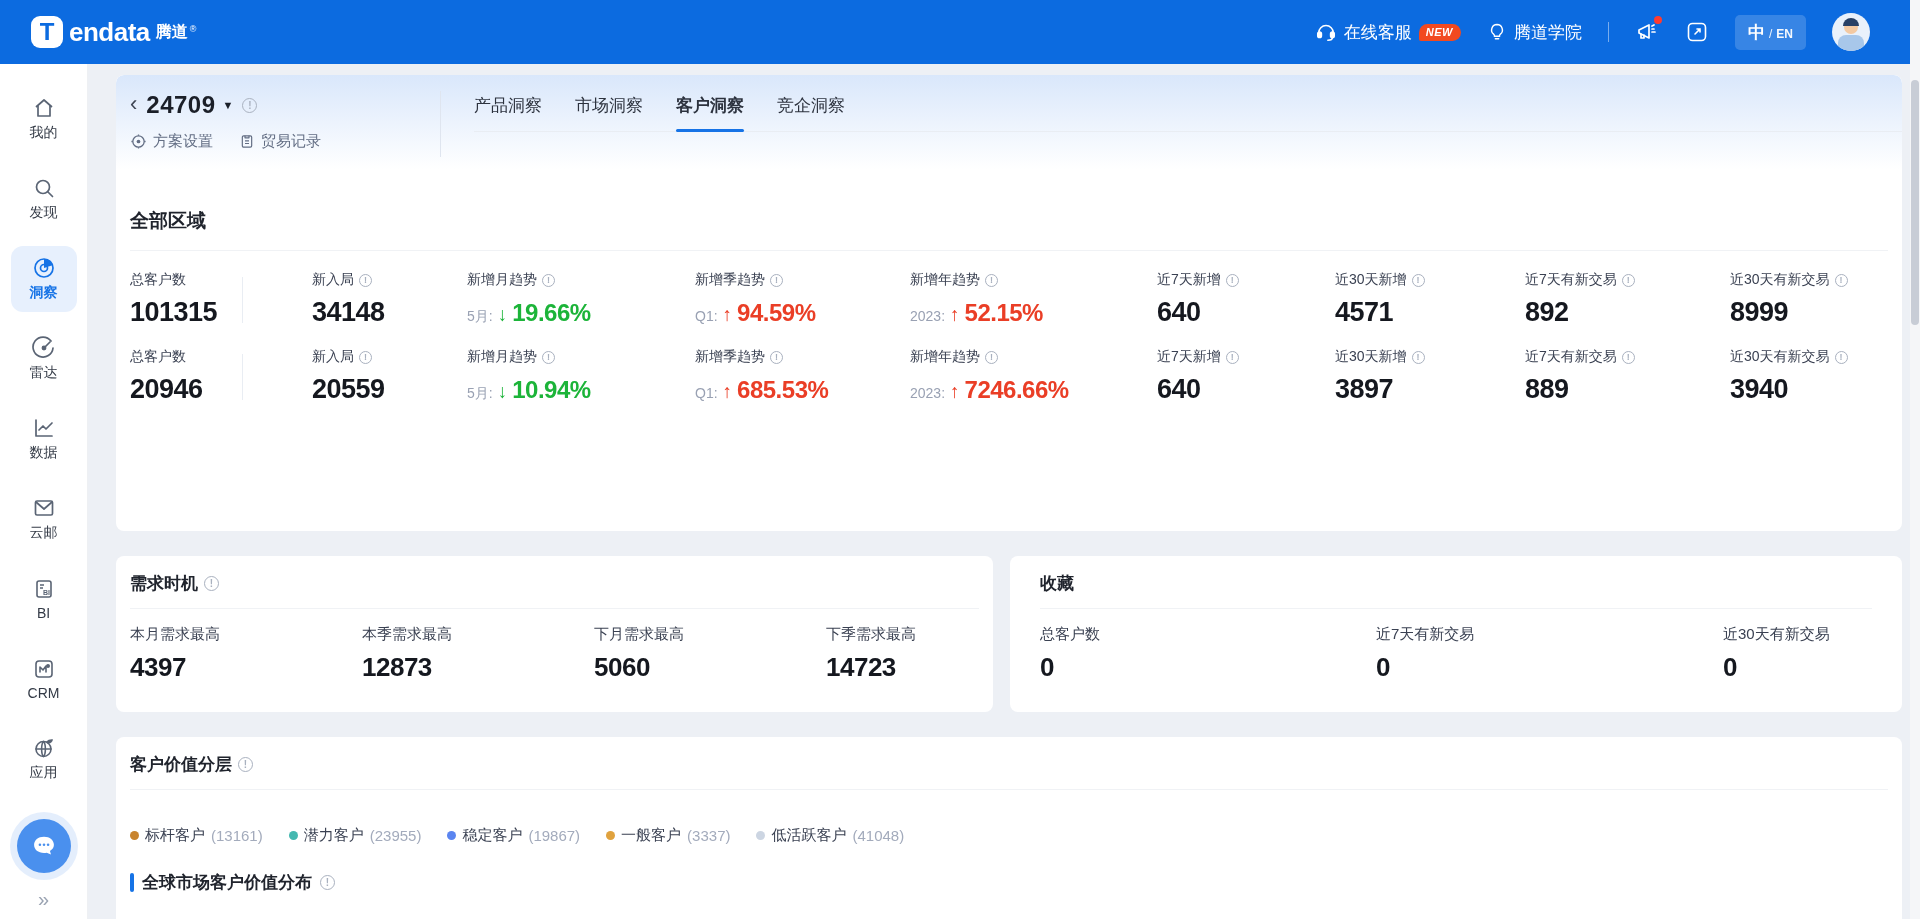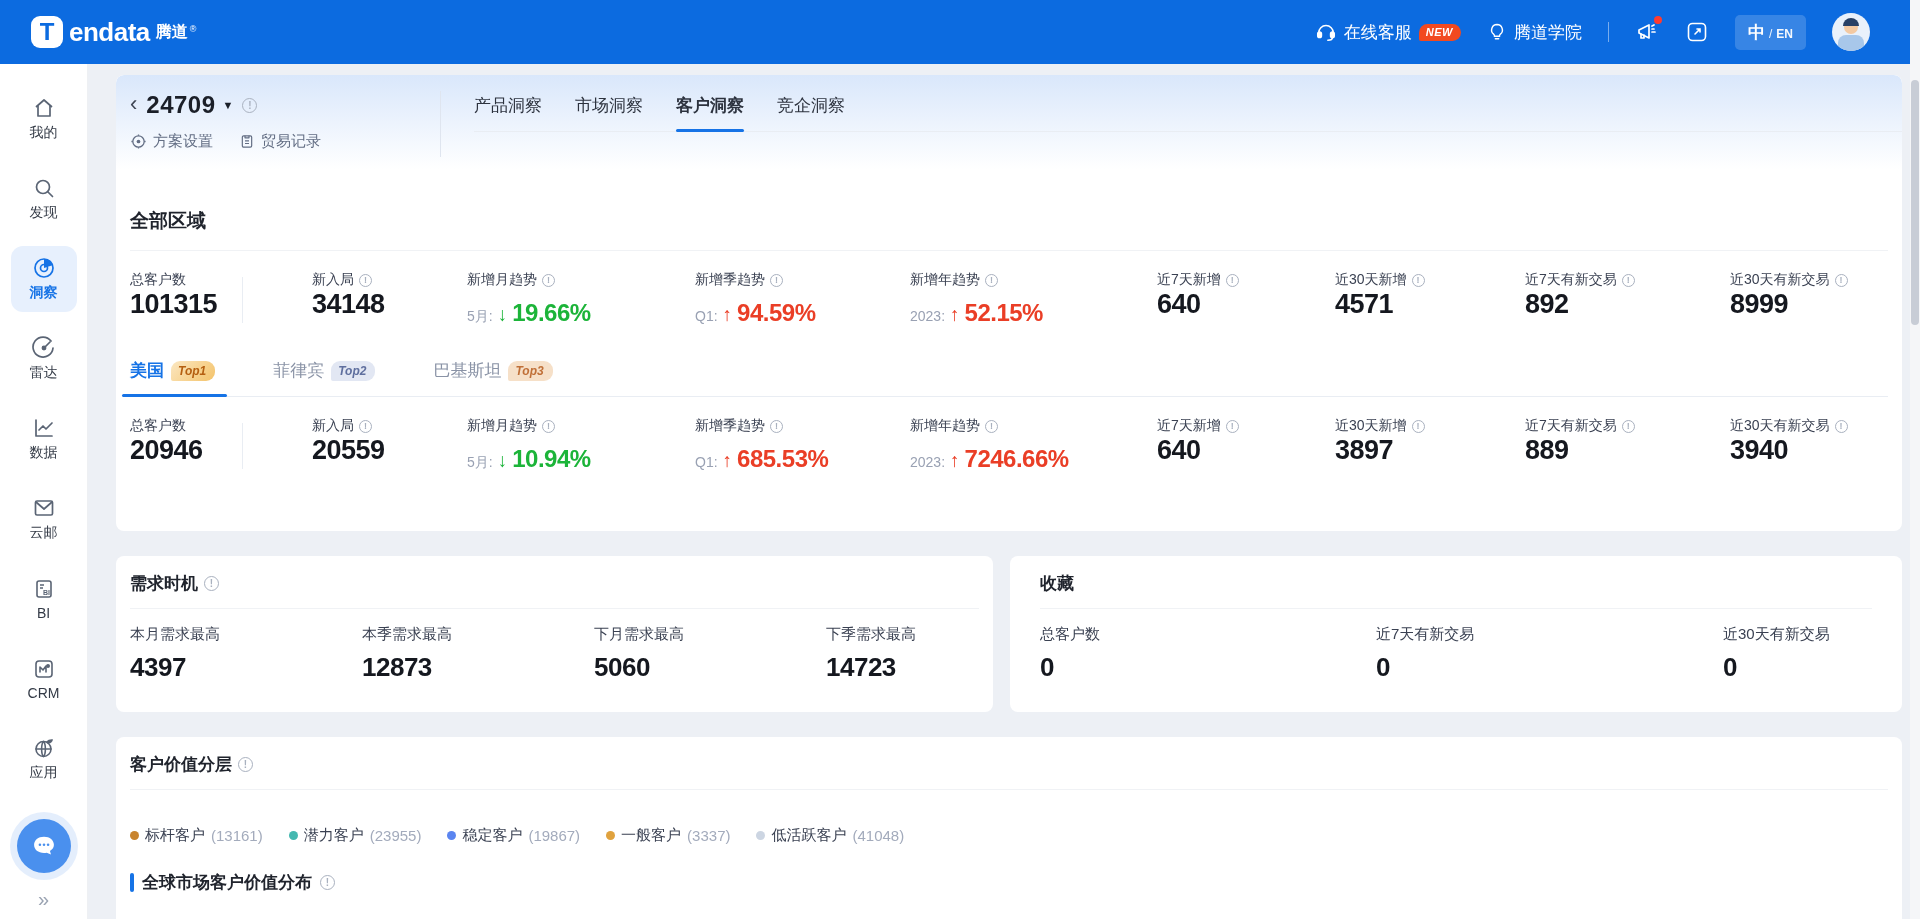--- a/index.html
+++ b/index.html
@@ -100,21 +100,21 @@
     display:flex; align-items:center; gap:6px; }
   .hr { height:1px; background:#f0f2f5; margin-top:16px; }
 
   .stats-grid { margin-top:20px; display:grid;
     grid-template-columns:182px 155px 228px 215px 247px 178px 190px 205px auto;
     position:relative; }
   .stats-grid .vdiv { position:absolute; left:112px; top:6px; width:1px; height:46px;
     background:#e9edf3; }
   .stat-label { display:flex; align-items:center; gap:5px; font-size:14px; color:#3a4152; }
   .stat-label .info-i { width:13px; height:13px; font-size:9px; }
-  .stat-value { font-size:27px; font-weight:800; color:#15181f;
+  .stat-value { margin-top:8px; font-size:27px; font-weight:800; color:#15181f;
     letter-spacing:-0.5px; font-family:"Liberation Sans","DejaVu Sans",sans-serif; }
   .stat-trend { margin-top:10px; display:flex; align-items:baseline; gap:5px; }
   .trend-prefix { font-size:14px; color:#99a1b3; }
   .trend-arrow { font-size:19px; font-weight:800; }
   .trend-pct { font-size:24px; font-weight:800; letter-spacing:-0.5px; }
   .down { color:#1cb439; }
   .up { color:#ea3e26; }
 
   .country-tabs { margin-top:32px; display:flex; gap:58px; border-bottom:1px solid #e9edf3;
     padding-bottom:14px; position:relative; }
@@ -407,34 +407,20 @@
         </div>
         <div class="stat">
           <div class="stat-label">
               <span>近30天有新交易</span>
               <span class="info-i">!</span>
             </div>
           <div class="stat-value">8999</div>
         </div>
       </div>
 
-      <div class="country-tabs">
-        <div class="ctab active">
-          <span class="ctab-name">美国</span>
-          <span class="topbadge top1">Top1</span>
-        </div>
-        <div class="ctab">
-          <span class="ctab-name">菲律宾</span>
-          <span class="topbadge top2">Top2</span>
-        </div>
-        <div class="ctab">
-          <span class="ctab-name">巴基斯坦</span>
-          <span class="topbadge top3">Top3</span>
-        </div>
-      </div>
 
       <div class="stats-grid">
         <div class="vdiv"></div>
         <div class="stat">
           <div class="stat-label">
               <span>总客户数</span>
             </div>
           <div class="stat-value">20946</div>
         </div>
         <div class="stat">

